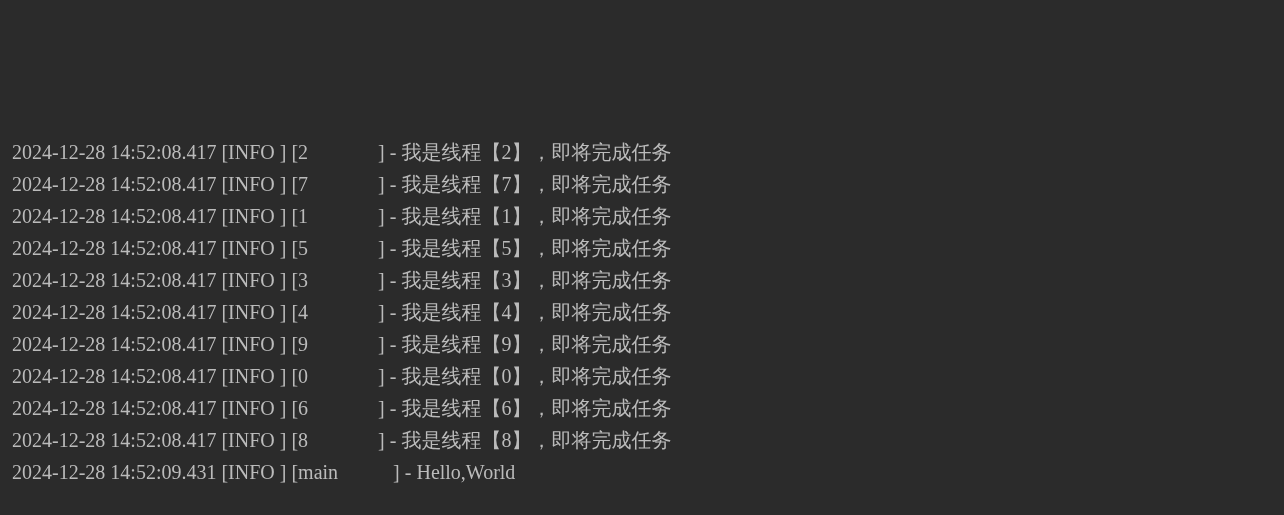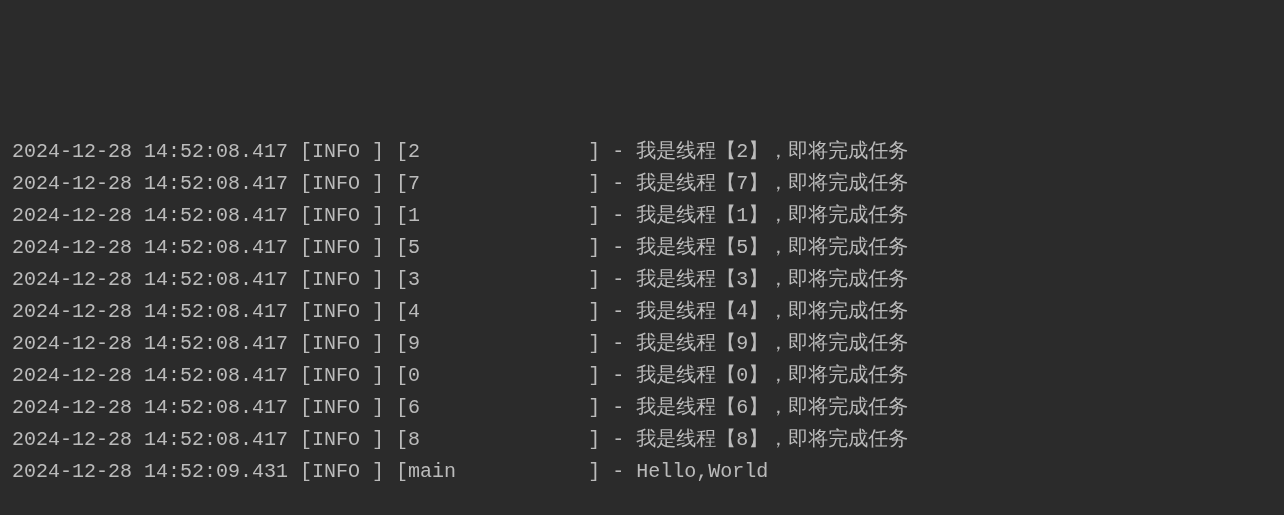--- a/index.html
+++ b/index.html
@@ -1,18 +1,19 @@
 <!DOCTYPE html>
 <html><head>
   <meta charset="utf-8">
   <style>
     * {
       margin: 0;
       padding: 0;
       box-sizing: border-box;
+      font-family: Liberation Serif, serif;
     }
     body {
       background-color: #2b2b2b;
       font-family: "Consolas", "Monaco", "Courier New", monospace;
       font-size: 20px;
       color: #bbbbbb;
       padding: 8px 12px;
       white-space: pre;
       line-height: 1.6;
       width: 1284px;

